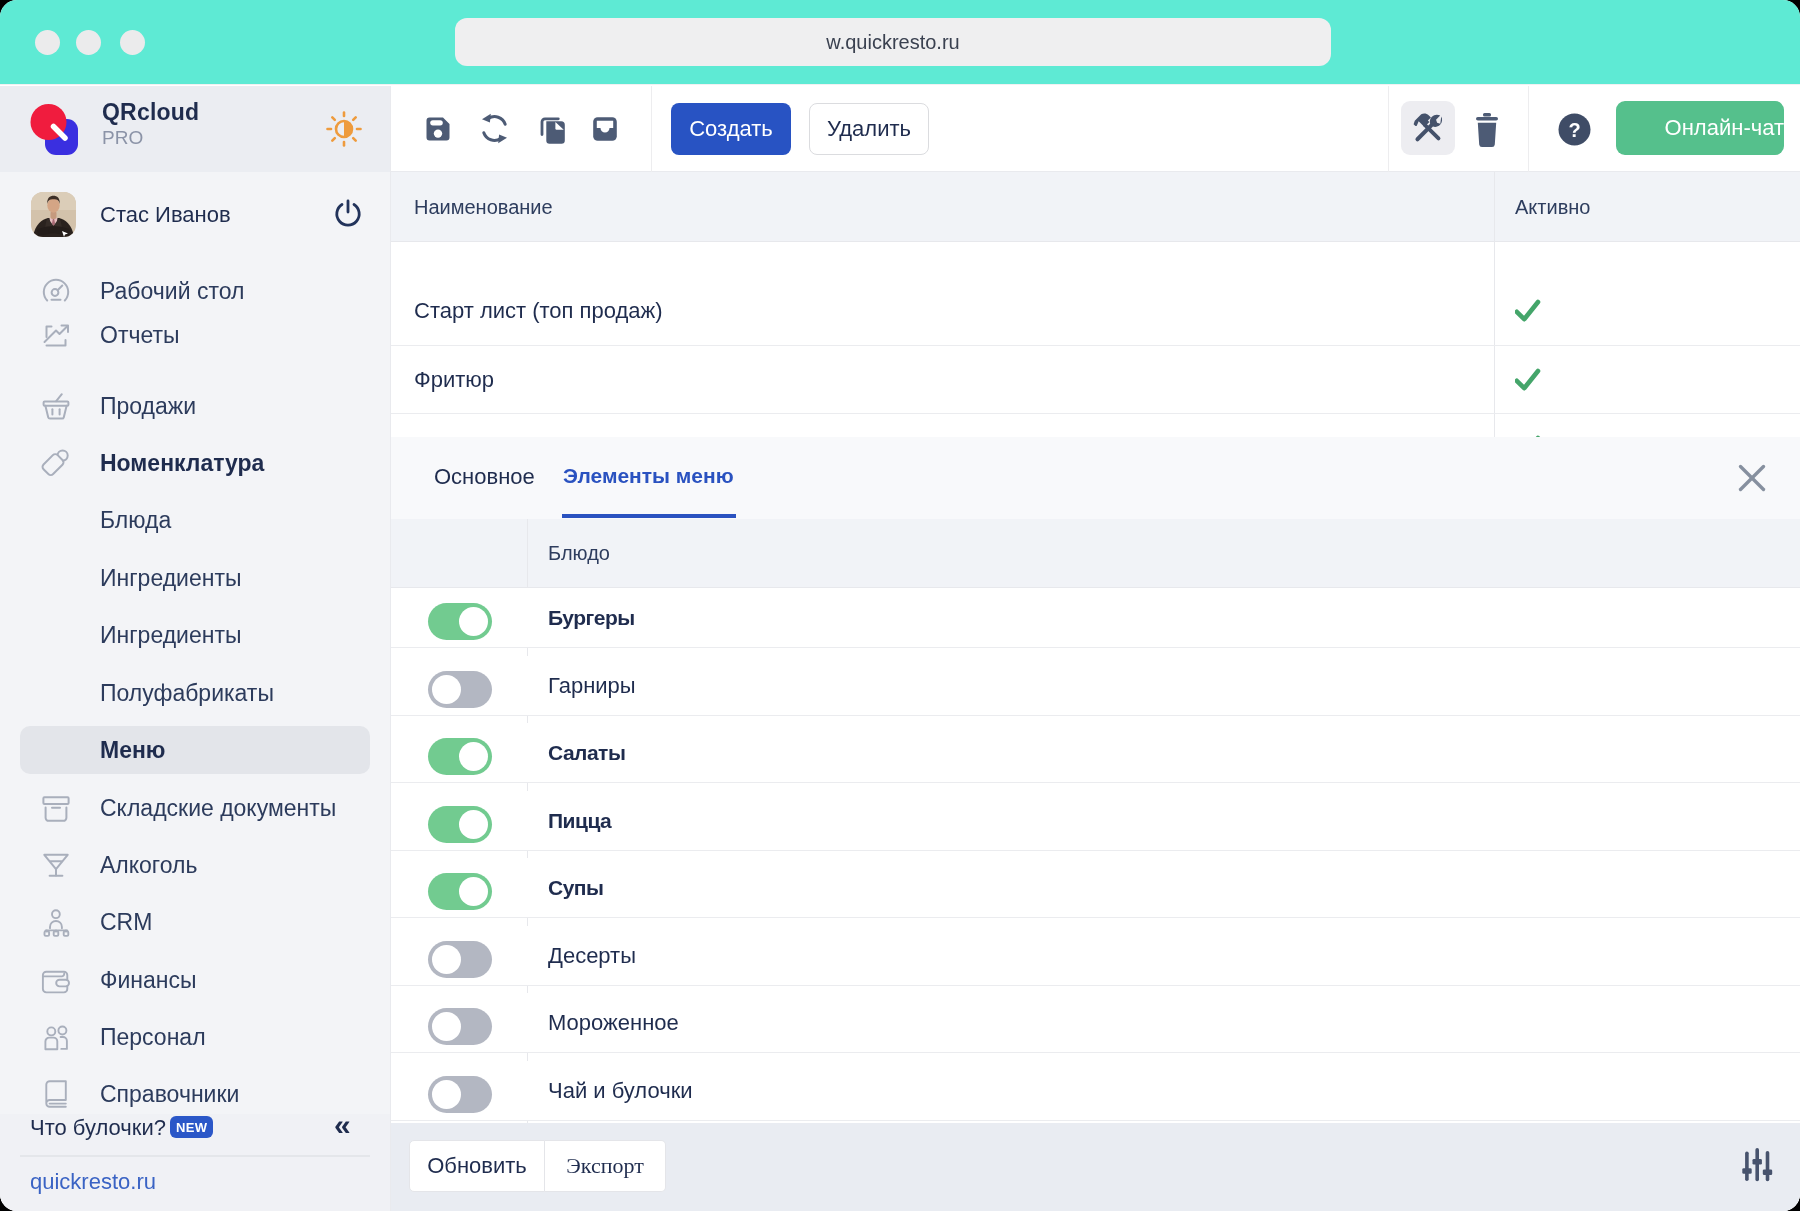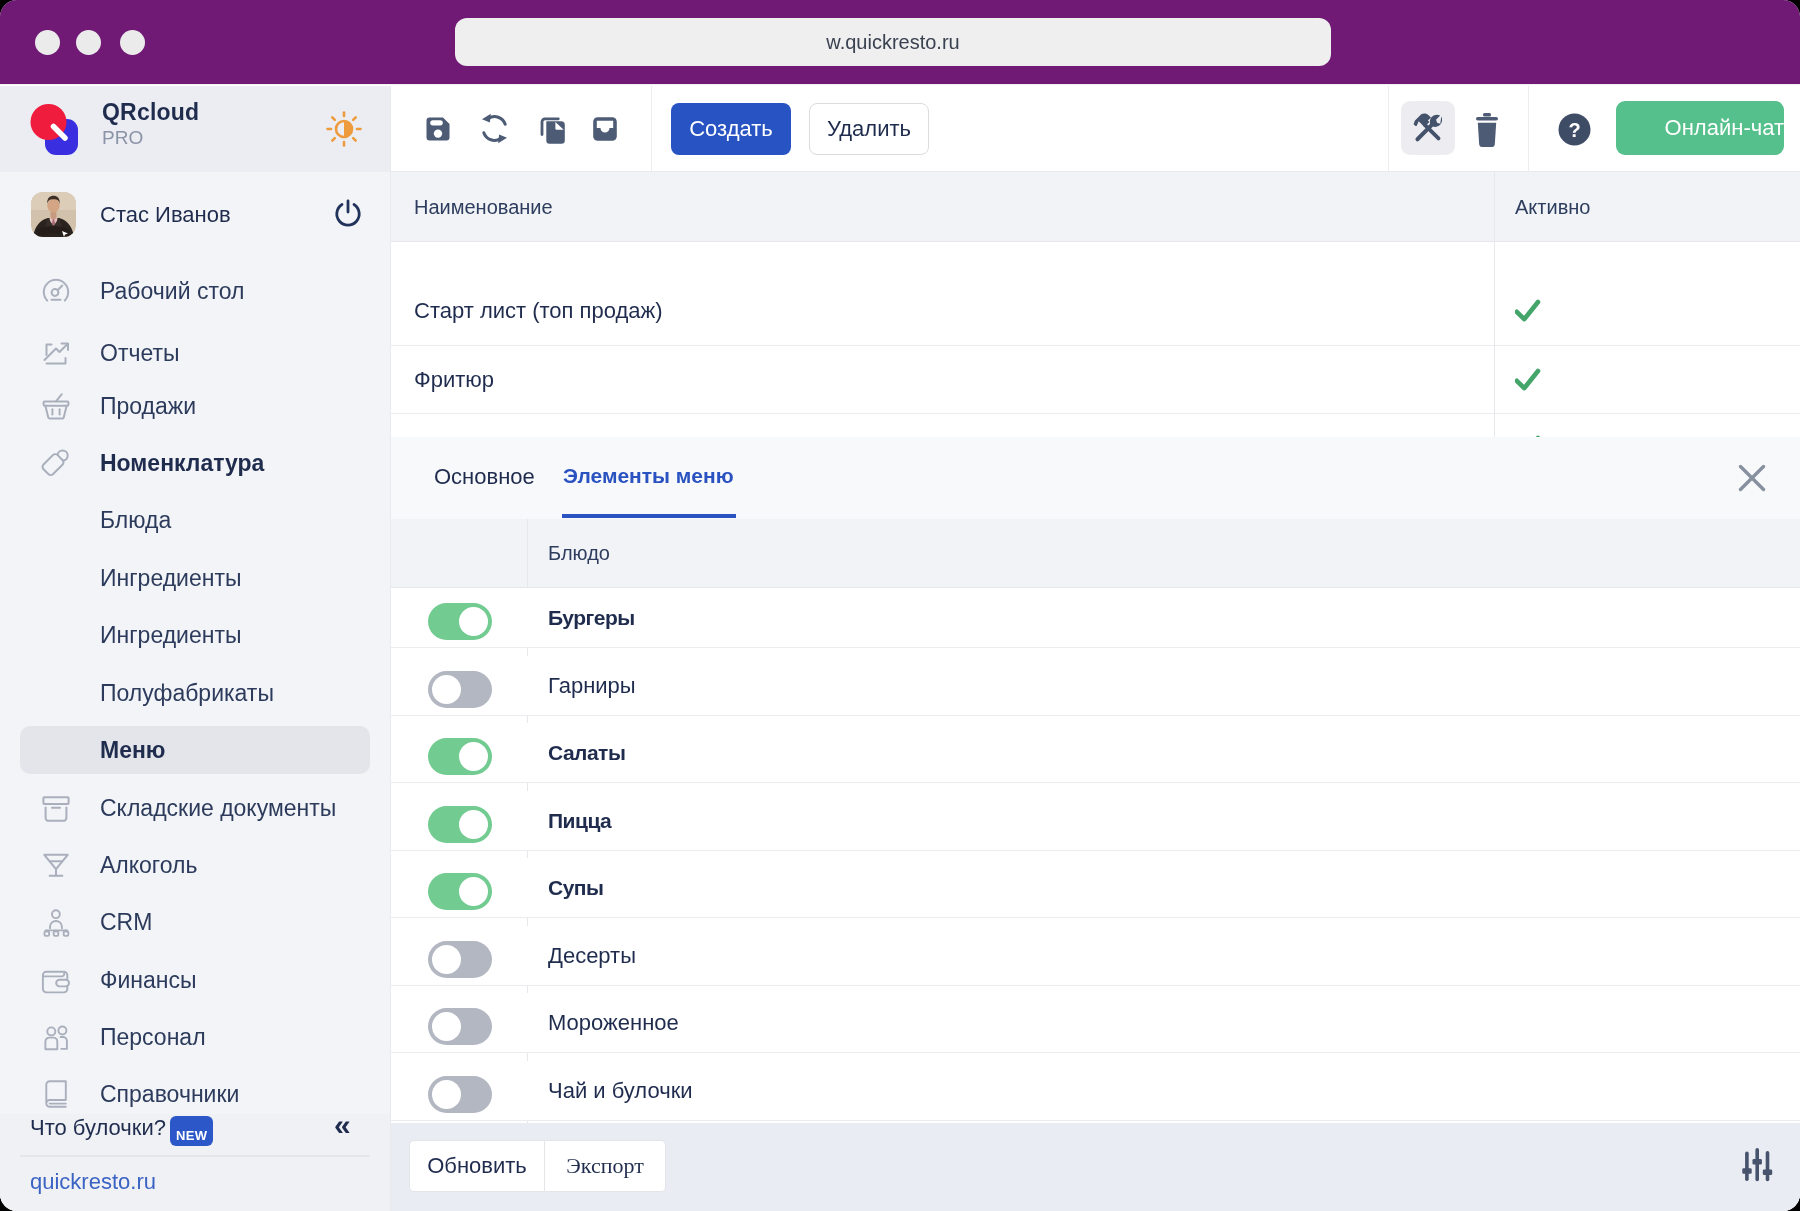--- a/index.html
+++ b/index.html
@@ -1,21 +1,21 @@
 <!DOCTYPE html>
 <html><head>
 <meta charset="utf-8">
 <style>
 * { margin:0; padding:0; box-sizing:border-box; }
 html,body { background:#000; }
 body { font-family:"Liberation Sans", sans-serif; }
 .page { position:relative; width:1800px; height:1211px; background:#fff; border-radius:17px; overflow:hidden; }
 
 
-.chrome { position:absolute; left:0; top:0; width:1800px; height:85px; background:#701a75; border-bottom:1px solid #f1f1f2; }
+.chrome { position:absolute; left:0; top:0; width:1800px; height:85px; background:#5eead4; border-bottom:1px solid #f1f1f2; }
 .dot { position:absolute; top:30px; width:25px; height:25px; border-radius:50%; background:#ebebec; }
 .urlbar { position:absolute; left:455px; top:18px; width:876px; height:48px; border-radius:12px; background:#efeff0; color:#3a4150; font-size:20px; text-align:center; line-height:48px; }
 
 
 .sidebar { position:absolute; left:0; top:86px; width:390px; height:1125px; background:#f3f4f7; }
 .main { position:absolute; left:390px; top:86px; width:1410px; height:1125px; background:#fff; border-left:1px solid #e9eaee; }
 
 
 .sb-head { position:absolute; left:0; top:0; width:390px; height:86px; background:#ebedf2; }
 .logo { position:absolute; left:29px; top:14px; }
@@ -29,21 +29,21 @@
 .power { position:absolute; left:332px; top:112px; }
 
 .nav-item { position:absolute; left:0; width:390px; height:58px; }
 .nav-item .ic { position:absolute; left:40px; top:50%; transform:translateY(-50%); }
 .nav-item .lb { position:absolute; left:100px; top:50%; transform:translateY(-50%); font-size:23px; color:#2c3b5c; white-space:nowrap; }
 .nav-item .lb.bold { font-weight:bold; color:#1f2c4e; }
 .pill { position:absolute; left:20px; top:640px; width:350px; height:48px; border-radius:10px; background:#e3e5ea; }
 
 .sb-foot { position:absolute; left:0; top:1028px; width:390px; height:97px; background:#f0f1f5; }
 .whatsnew { position:absolute; font-size:22px; color:#1f2c4e; }
-.newbadge { position:absolute; background:#2b57c8; color:#fff; font-size:13px; font-weight:bold; padding:12px 6px 3px; border-radius:6px; letter-spacing:0.3px; }
+.newbadge { position:absolute; background:#2b57c8; color:#fff; font-size:13px; font-weight:bold; padding:4px 6px 3px; border-radius:6px; letter-spacing:0.3px; }
 .collapse { position:absolute; font-size:30px; font-weight:bold; color:#1f2c4e; }
 .sb-div { position:absolute; left:20px; width:350px; height:2px; background:#e4e6ea; }
 .sb-link { position:absolute; font-size:22px; color:#3a63c4; }
 
 
 .toolbar { position:absolute; left:0; top:0; width:1410px; height:86px; background:#fff; border-bottom:1px solid #e9eaee; }
 .tb-ic { position:absolute; top:28px; }
 .tb-div { position:absolute; top:0; width:1px; height:86px; background:#ededef; }
 .btn-create { position:absolute; left:280px; top:17px; width:120px; height:52px; background:#2853c3; border-radius:8px; color:#fff; font-size:22px; text-align:center; line-height:52px; }
 .btn-del { position:absolute; left:418px; top:17px; width:120px; height:52px; background:#fff; border:1px solid #dbdcdf; border-radius:8px; color:#1f2c4e; font-size:22px; text-align:center; line-height:50px; }
@@ -144,21 +144,21 @@
 
     <div class="nav-item" style="top:176px;">
       <svg class="ic" width="32" height="32" viewBox="0 0 32 32" fill="none" stroke="#a9afbc" stroke-width="2" stroke-linecap="round">
         <path d="M7.2 25.5 A12.2 12.2 0 1 1 24.8 25.5"></path>
         <circle cx="15" cy="17.5" r="3.4"></circle>
         <line x1="17.6" y1="15.2" x2="22.3" y2="10.5"></line>
         <line x1="11.5" y1="24.8" x2="20.5" y2="24.8"></line>
       </svg>
       <span class="lb">Рабочий стол</span>
     </div>
-    <div class="nav-item" style="top:238px;">
+    <div class="nav-item" style="top:220px;">
       <svg class="ic" width="32" height="32" viewBox="0 0 32 32" fill="none" stroke="#a9afbc" stroke-width="2" stroke-linecap="round" stroke-linejoin="round">
         <path d="M11.5 7.5 H6.5 V18"></path>
         <path d="M6.5 26.5 H25.5 V21"></path>
         <path d="M4.5 23 L16 11.5 L19.5 15 L27.5 7"></path>
         <path d="M21.5 6.5 H28 V13"></path>
       </svg>
       <span class="lb">Отчеты</span>
     </div>
     <div class="nav-item" style="top:291px;">
       <svg class="ic" width="32" height="32" viewBox="0 0 32 32" fill="none" stroke="#a9afbc" stroke-width="2" stroke-linecap="round" stroke-linejoin="round">

